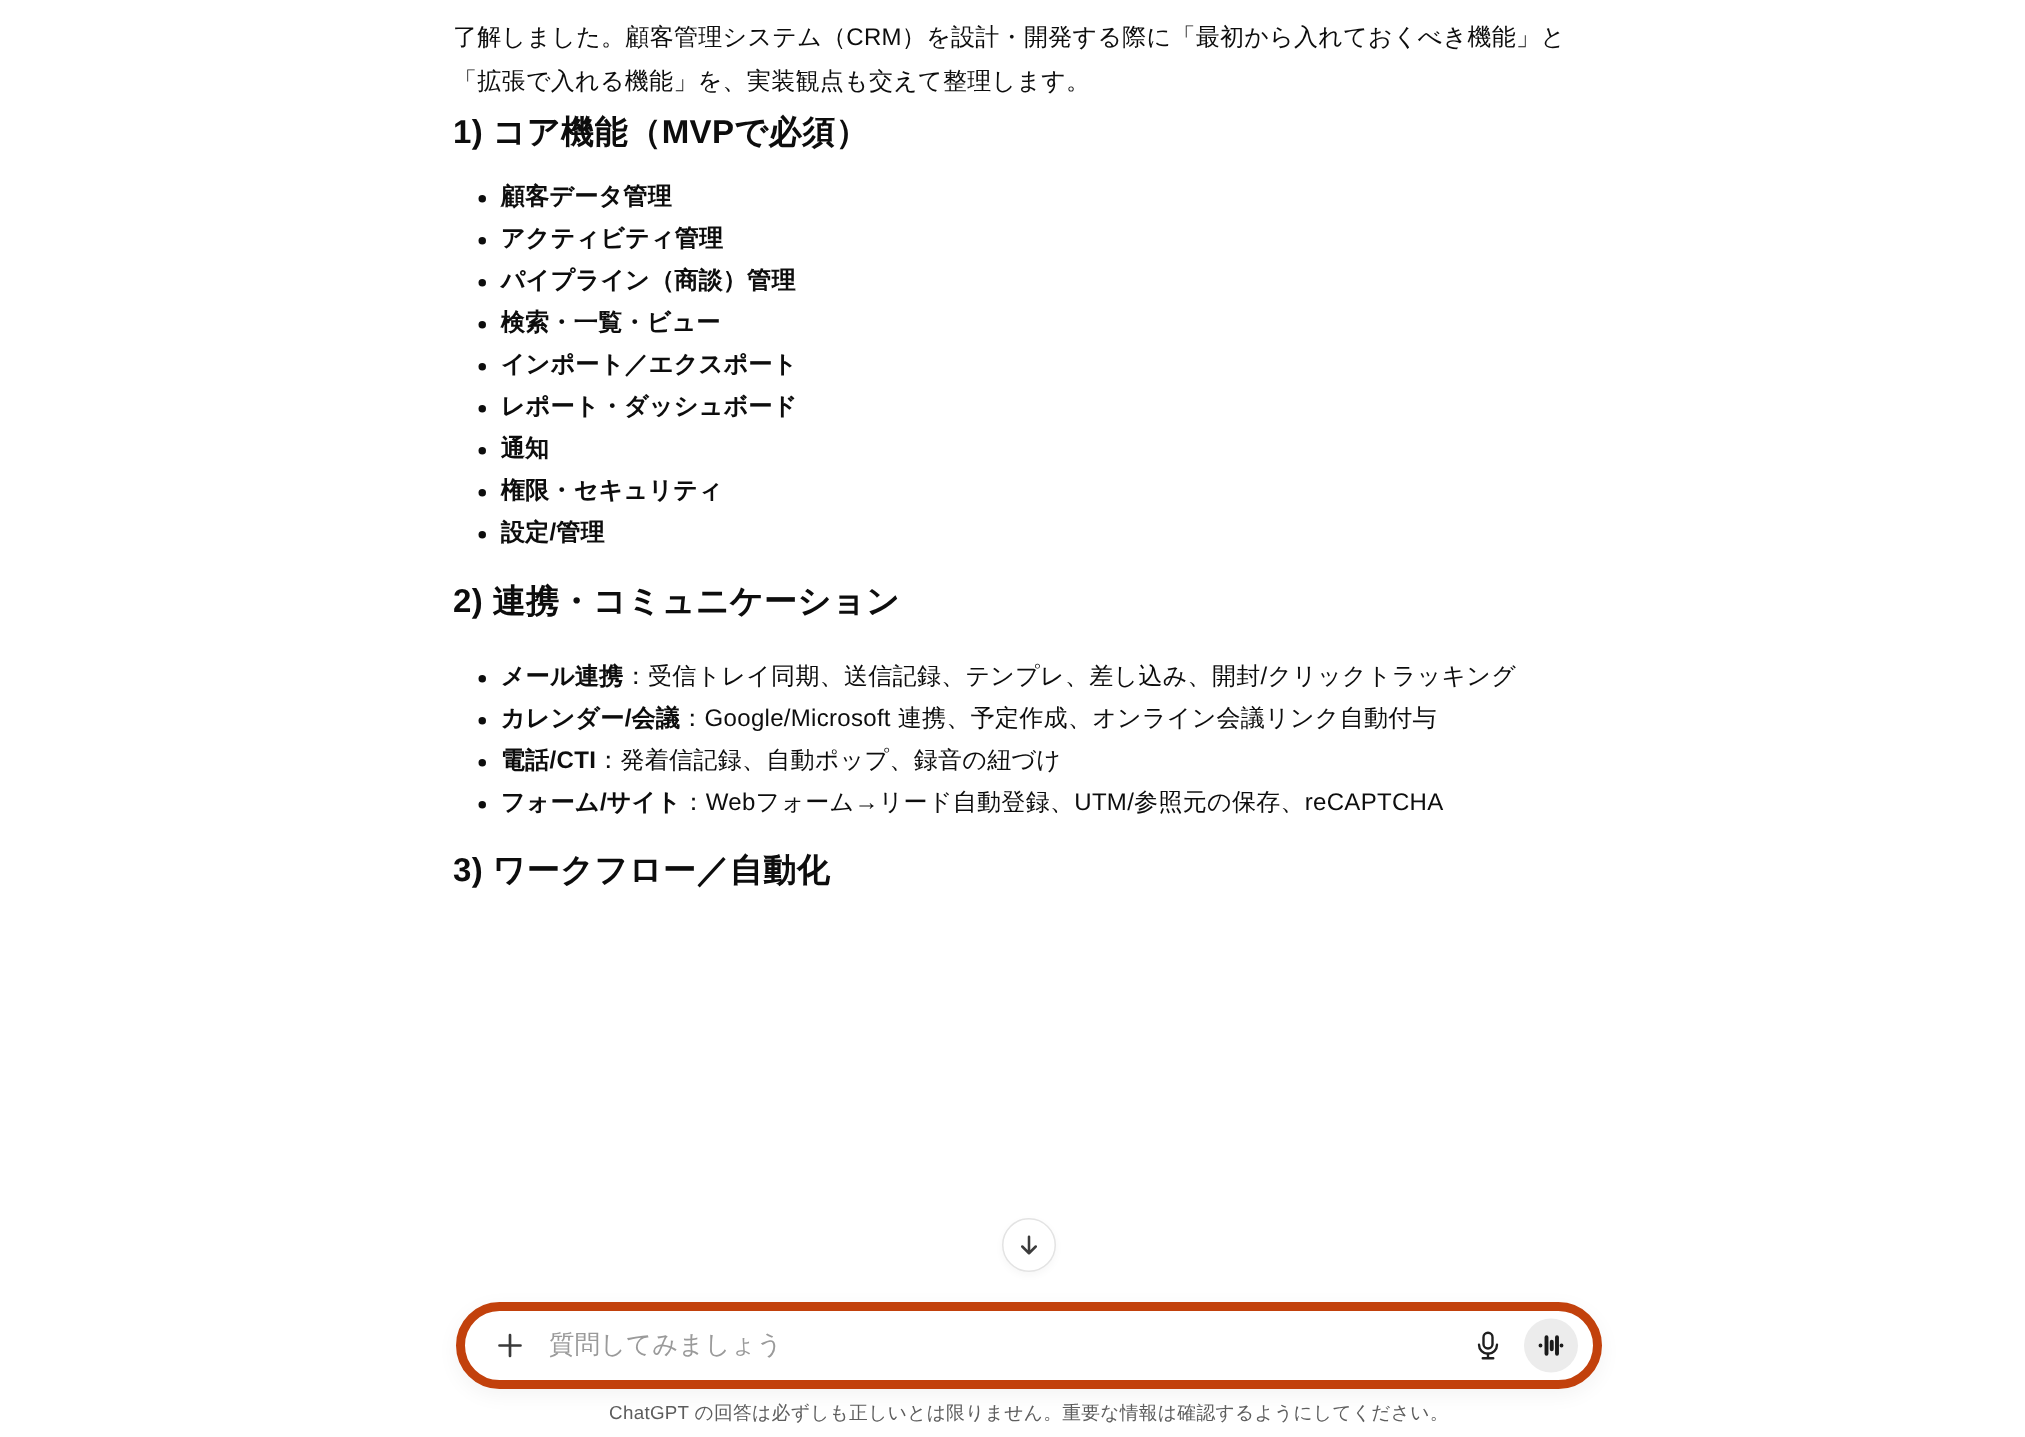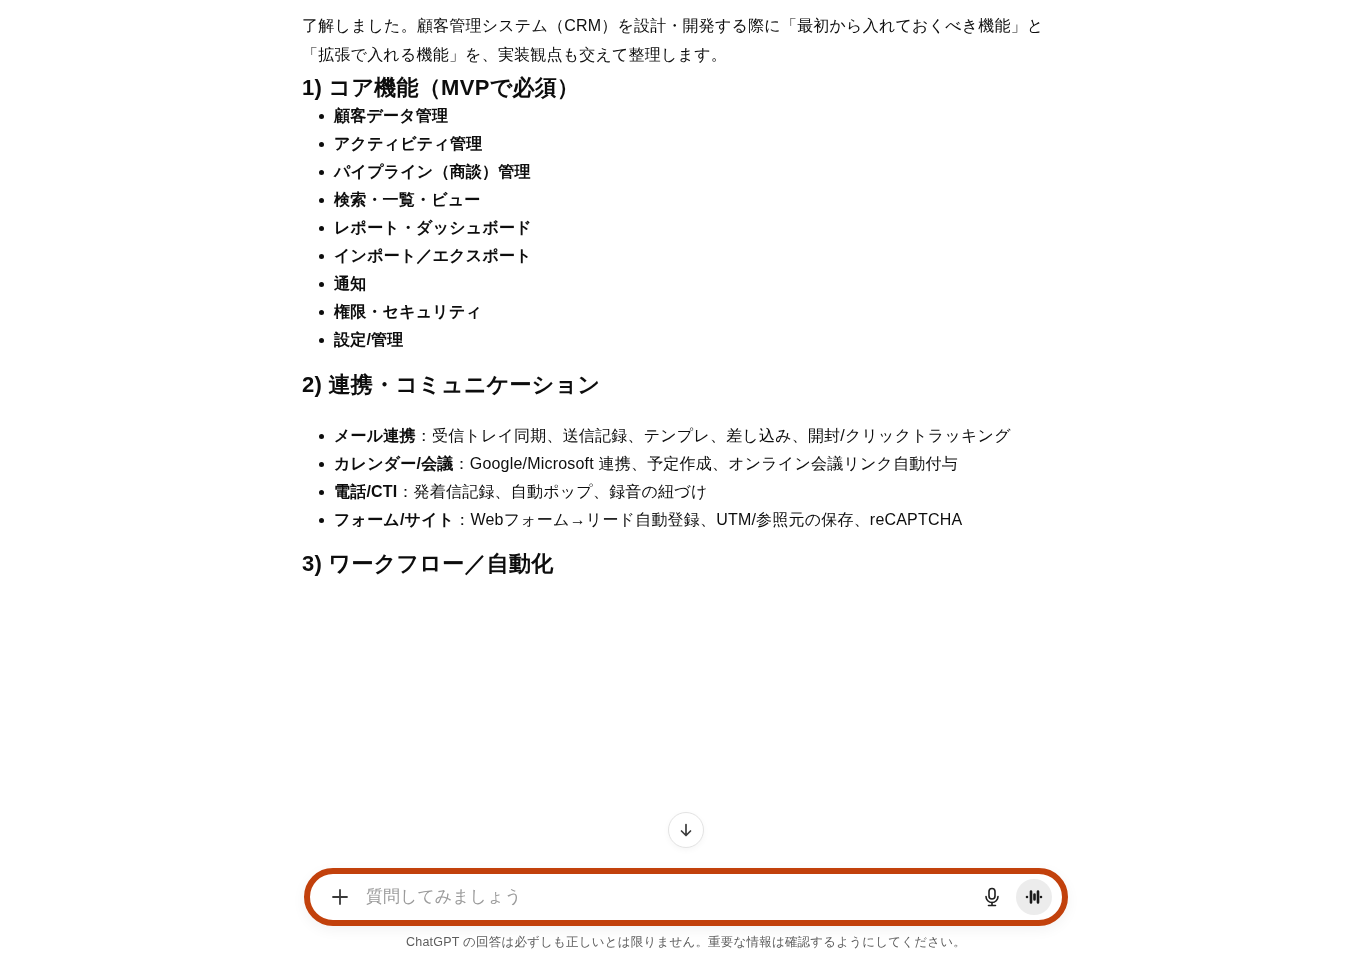--- a/index.html
+++ b/index.html
@@ -34,21 +34,21 @@
     letter-spacing: 0.3px;
   }
   .sec-0 h2 { margin-top: 5px; }
   .sec-1 h2 { margin-top: 17px; }
   .sec-2 h2 { margin-top: 16px; }
 
   ul.top, ul.sub {
     list-style: none;
     margin: 0; padding: 0;
   }
-  .sec-0 ul.top { margin-top: 0; }
+  .sec-0 ul.top { margin-top: 16px; }
   .sec-1 ul.top { margin-top: 23px; }
 
   li.l1, li.l2 {
     position: relative;
     padding-left: 32px;
     font-size: 16px;
     line-height: 28px;
     letter-spacing: 0.2px;
   }
   .bullet {
@@ -141,22 +141,22 @@
   <div class="content">
     <p class="intro">了解しました。顧客管理システム（CRM）を設計・開発する際に「最初から入れておくべき機能」と「拡張で入れる機能」を、実装観点も交えて整理します。</p>
     <div id="sections-root">
         <div class="section sec-0">
           <h2>1) コア機能（MVPで必須）</h2>
           <ul class="top">
             <li class="l1"><span class="bullet"></span><strong>顧客データ管理</strong><ul class="sub"></ul></li>
             <li class="l1"><span class="bullet"></span><strong>アクティビティ管理</strong><ul class="sub"></ul></li>
             <li class="l1"><span class="bullet"></span><strong>パイプライン（商談）管理</strong><ul class="sub"></ul></li>
             <li class="l1"><span class="bullet"></span><strong>検索・一覧・ビュー</strong><ul class="sub"></ul></li>
+            <li class="l1"><span class="bullet"></span><strong>インポート／エクスポート</strong><ul class="sub"></ul></li>
             <li class="l1"><span class="bullet"></span><strong>レポート・ダッシュボード</strong><ul class="sub"></ul></li>
-            <li class="l1"><span class="bullet"></span><strong>インポート／エクスポート</strong><ul class="sub"></ul></li>
             <li class="l1"><span class="bullet"></span><strong>通知</strong><ul class="sub"></ul></li>
             <li class="l1"><span class="bullet"></span><strong>権限・セキュリティ</strong><ul class="sub"></ul></li>
             <li class="l1"><span class="bullet"></span><strong>設定/管理</strong><ul class="sub"></ul></li>
           </ul>
         </div>
         <div class="section sec-1">
           <h2>2) 連携・コミュニケーション</h2>
           <ul class="top">
             <li class="l1"><span class="bullet"></span><strong>メール連携</strong><span>：受信トレイ同期、送信記録、テンプレ、差し込み、開封/クリックトラッキング</span></li>
             <li class="l1"><span class="bullet"></span><strong>カレンダー/会議</strong><span>：Google/Microsoft 連携、予定作成、オンライン会議リンク自動付与</span></li>

